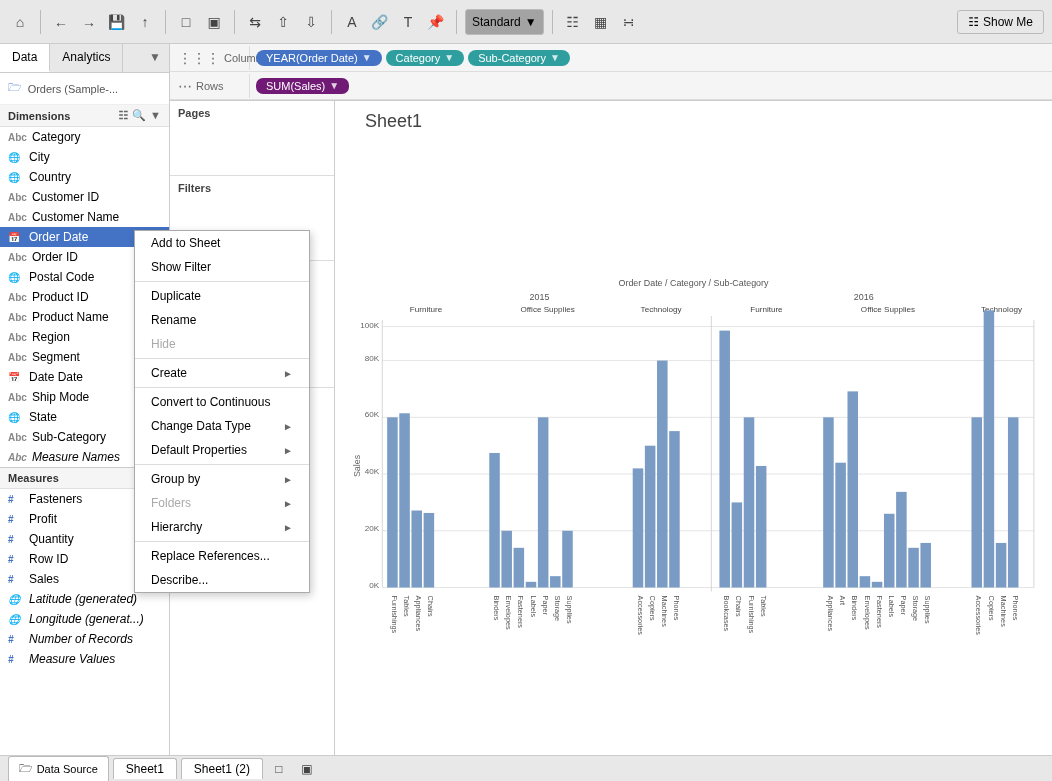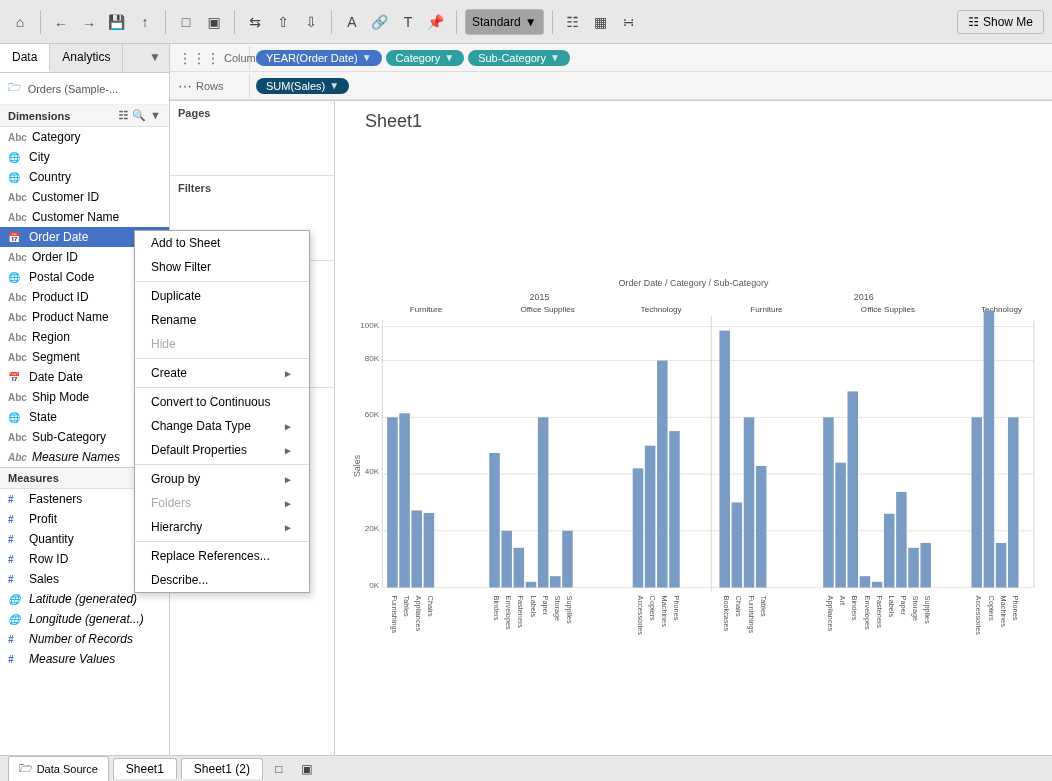--- a/index.html
+++ b/index.html
@@ -110,21 +110,21 @@
       width: 80px; min-width: 80px; padding: 4px 8px; font-size: 11px; color: #666;
       display: flex; align-items: center; gap: 4px; border-right: 1px solid #ddd;
     }
     .shelf-pills { display: flex; align-items: center; gap: 4px; padding: 3px 6px; flex: 1; }
     .pill {
       padding: 2px 10px; border-radius: 10px; font-size: 11px; color: white;
       display: flex; align-items: center; gap: 4px; cursor: pointer;
     }
     .pill-blue { background: #4472c4; }
     .pill-teal { background: #2e9e9e; }
-    .pill-green { background: #0c4a6e; }
+    .pill-green { background: #701a75; border-radius: 7px; }
     .pill-x { font-size: 10px; opacity: 0.8; }
 
     
     #middle { display: flex; flex: 1; overflow: hidden; }
 
     
     #config-panel {
       width: 165px; min-width: 165px; border-right: 1px solid #ccc;
       background: white; display: flex; flex-direction: column;
     }

